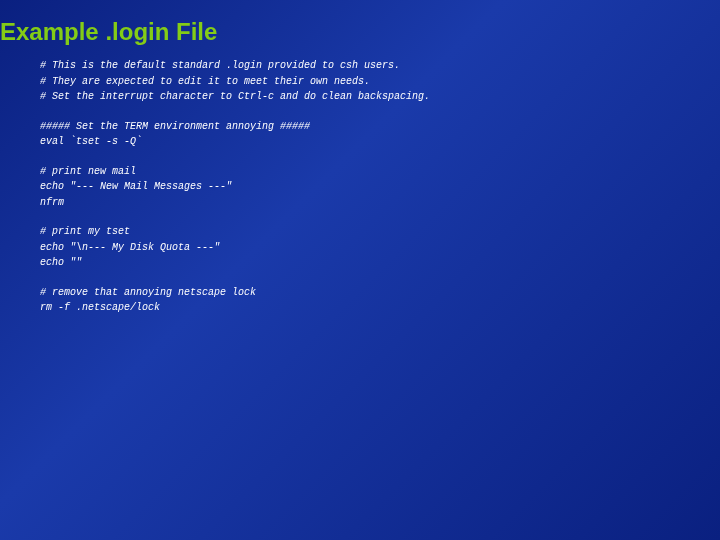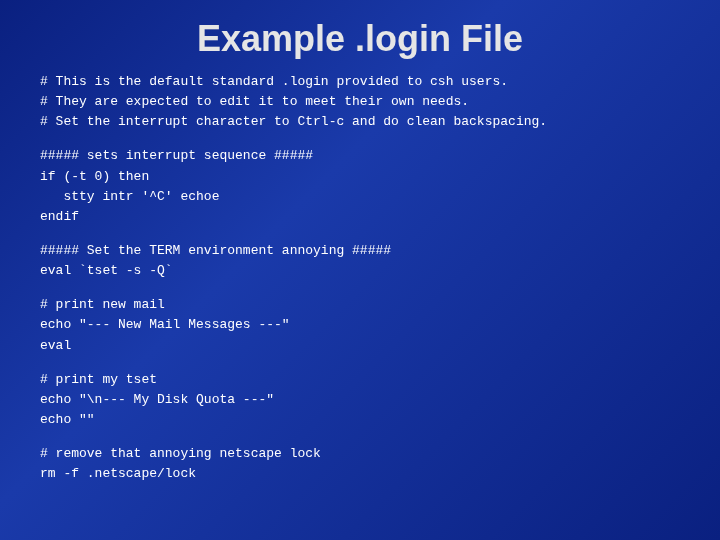--- a/index.html
+++ b/index.html
@@ -20,39 +20,40 @@
     .background {
       width: 720px;
       height: 540px;
       background: linear-gradient(135deg, #0a2080 0%, #1a3aaa 40%, #0a2080 100%);
       position: absolute;
       top: 0;
       left: 0;
     }
 
     .title {
-      text-align: center;
+      text-align: left;
       font-family: Arial, Helvetica, sans-serif;
-      font-size: 36px;
+      font-size: 24px;
       font-weight: bold;
-      color: #e5e5e5;
+      color: #84cc16;
       padding-top: 18px;
       padding-bottom: 12px;
       position: relative;
       z-index: 1;
     }
 
     .content {
       position: relative;
       z-index: 1;
       padding: 0 40px;
       font-family: 'Courier New', Courier, monospace;
-      font-size: 13px;
+      font-size: 10px;
       color: #ffffff;
       line-height: 1.55;
+      font-style: italic;
     }
 
     .code-block {
       margin-bottom: 14px;
     }
 
     .code-line {
       white-space: pre;
       display: block;
     }
@@ -65,33 +66,27 @@
 <h1 class="title">Example .login File</h1>
 
 <div class="content">
 
 <div class="code-block">
       <span class="code-line"># This is the default standard .login provided to csh users.</span>
       <span class="code-line"># They are expected to edit it to meet their own needs.</span>
       <span class="code-line"># Set the interrupt character to Ctrl-c and do clean backspacing.</span>
     </div>
     <div class="code-block">
-      <span class="code-line">##### sets interrupt sequence #####</span>
-      <span class="code-line">if (-t 0) then</span>
-      <span class="code-line">   stty intr '^C' echoe</span>
-      <span class="code-line">endif</span>
-    </div>
-    <div class="code-block">
       <span class="code-line">##### Set the TERM environment annoying #####</span>
       <span class="code-line">eval `tset -s -Q`</span>
     </div>
     <div class="code-block">
       <span class="code-line"># print new mail</span>
       <span class="code-line">echo "--- New Mail Messages ---"</span>
-      <span class="code-line">eval</span>
+      <span class="code-line">nfrm</span>
     </div>
     <div class="code-block">
       <span class="code-line"># print my tset</span>
       <span class="code-line">echo "\n--- My Disk Quota ---"</span>
       <span class="code-line">echo ""</span>
     </div>
     <div class="code-block">
       <span class="code-line"># remove that annoying netscape lock</span>
       <span class="code-line">rm -f .netscape/lock</span>
     </div>

